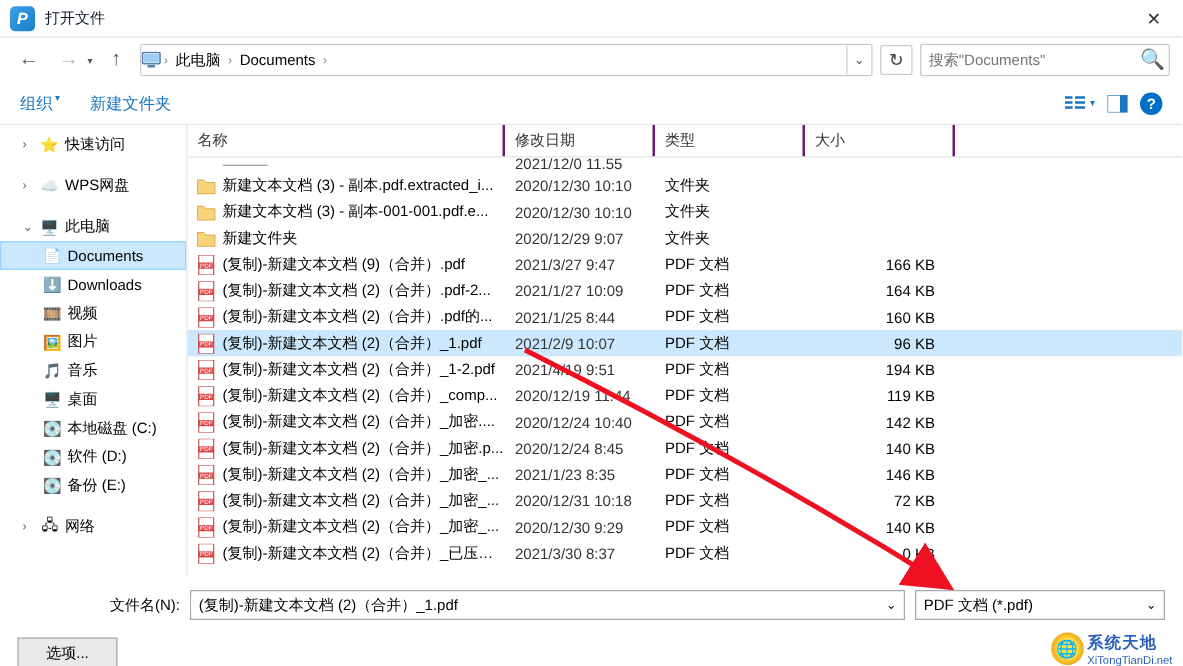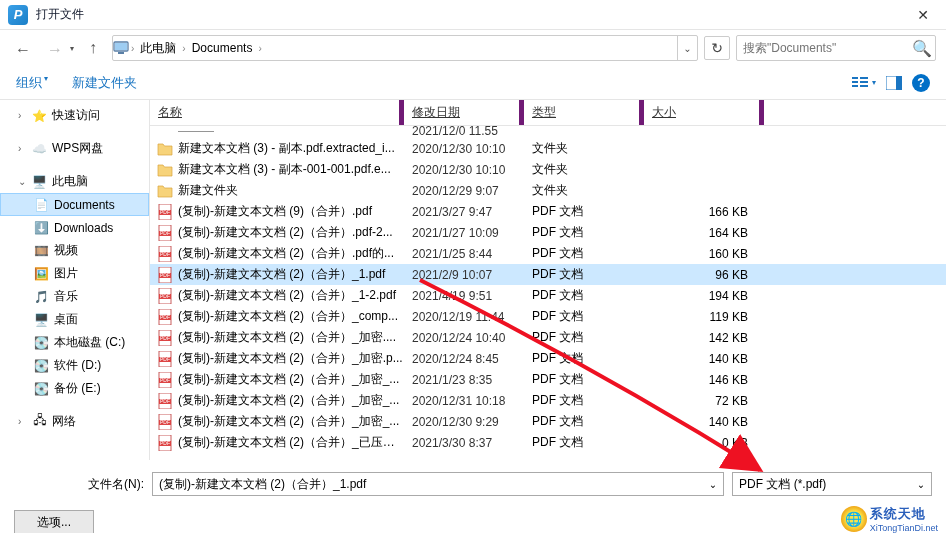--- a/index.html
+++ b/index.html
@@ -33,21 +33,21 @@
 .main { display: flex; height: 360px; }
 .sidebar { width: 150px; border-right: 1px solid #e5e5e5; overflow: hidden; padding-top: 4px; }
 .side-item { display: flex; align-items: center; height: 23px; font-size: 12px; cursor: pointer; padding-left: 18px; gap: 4px; }
 .side-item.level2 { padding-left: 34px; }
 .side-item.sel { background: #cce8ff; border: 1px solid #99d1ff; padding-left:33px; }
 .side-item .expand { width: 10px; font-size: 10px; color: #666; }
 .side-icon { width: 16px; height: 16px; display: flex; align-items: center; justify-content: center; font-size: 12px; }
 
 .filepane { flex: 1; display: flex; flex-direction: column; }
 .cols { height: 26px; border-bottom: 1px solid #e5e5e5; display: flex; font-size: 12px; color: #333; }
-.cols div { padding: 4px 8px; border-right: 5px solid #701a75; text-decoration: underline; }
+.cols div { padding: 4px 8px; border-right: 2px solid #701a75; }
 .col-name { width: 254px; }
 .col-date { width: 120px; }
 .col-type { width: 120px; }
 .col-size { width: 120px; }
 .filelist { flex: 1; overflow: hidden; }
 .row { display: flex; height: 21px; align-items: center; font-size: 12px; cursor: pointer; }
 .row.sel { background: #cce8ff; }
 .row .ficon { width: 18px; height: 16px; margin: 0 4px 0 6px; display: flex; align-items: center; justify-content: center; }
 .row .fname { width: 226px; white-space: nowrap; overflow: hidden; text-overflow: ellipsis; }
 .row .fdate { width: 120px; padding-left: 8px; color: #333; }

